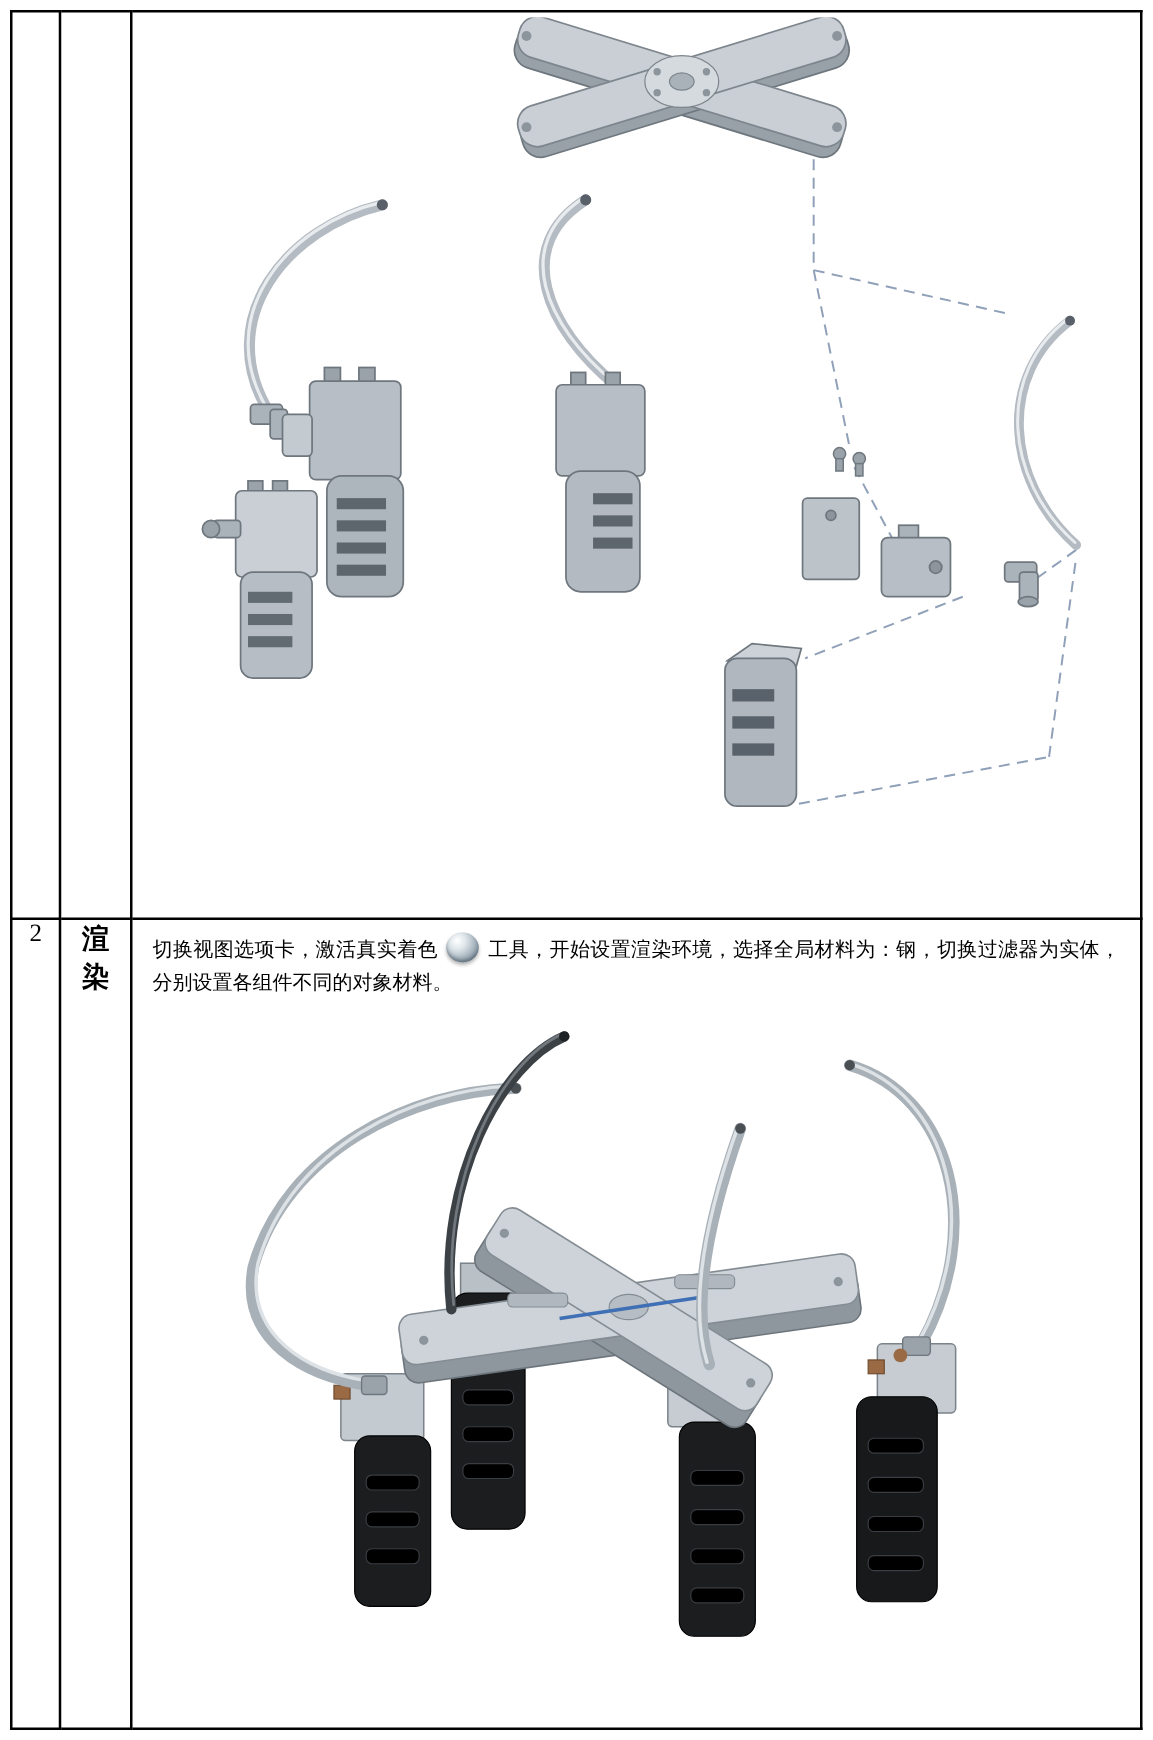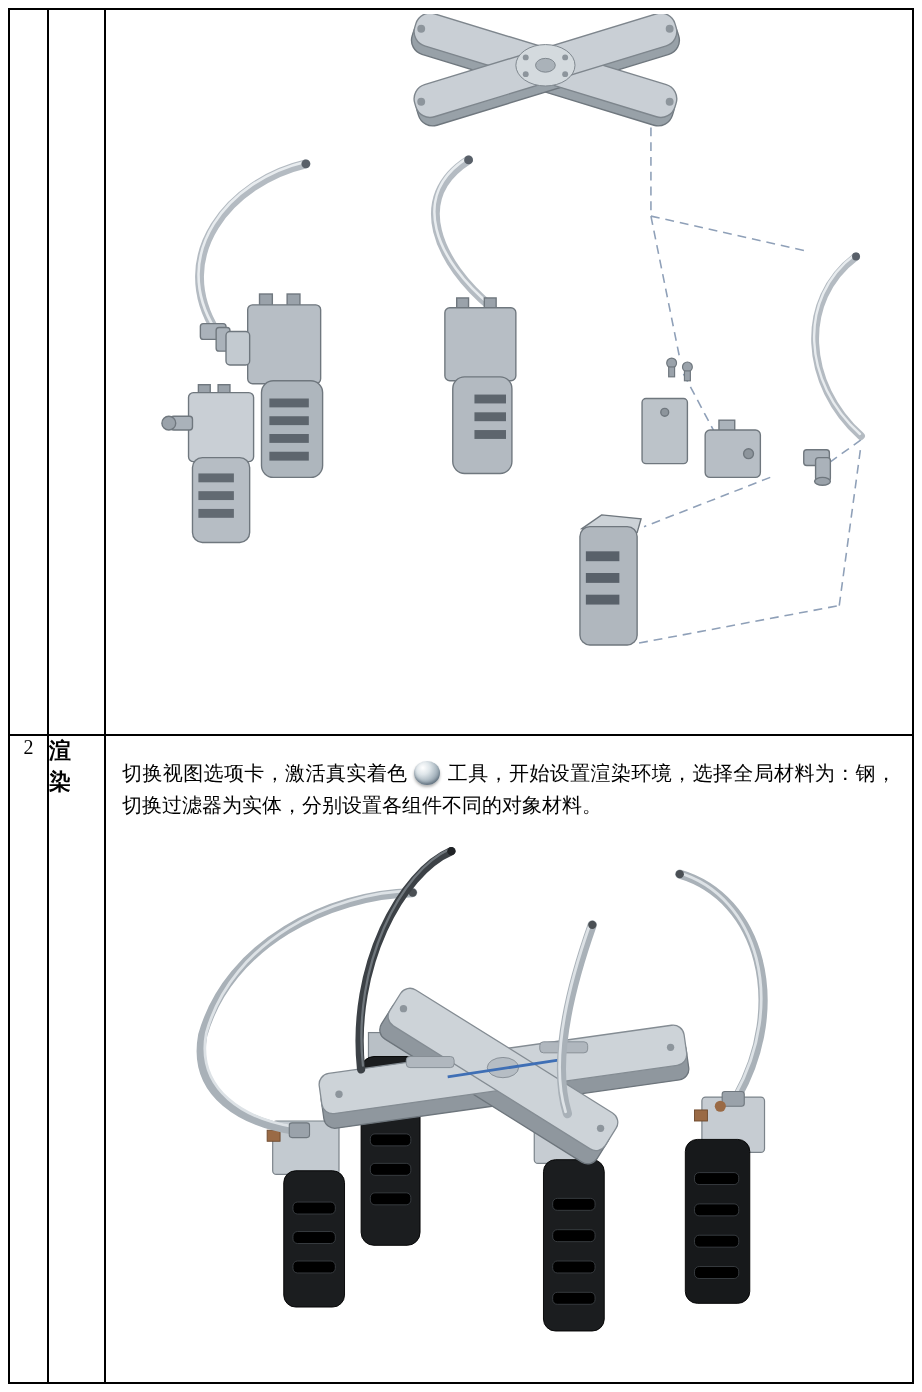--- a/index.html
+++ b/index.html
@@ -2,27 +2,27 @@
 <html><head>
 <meta charset="utf-8">
 <style>
   html,body{margin:0;padding:0;background:#ffffff;}
   body{width:922px;height:1392px;overflow:hidden;font-family:"Liberation Serif",serif;color:#000;}
   .page{position:absolute;inset:0;padding:8px;box-sizing:border-box;background:#fff;}
   table.doc-table{width:100%;height:100%;border-collapse:collapse;table-layout:fixed;}
   table.doc-table td{border:2px solid #000;vertical-align:top;padding:0;box-sizing:border-box;}
   tr.row-1{height:726px;}
   .cell-index{text-align:center;vertical-align:middle;font-size:20px;}
-  .cell-label{text-align:left;vertical-align:middle;font-weight:bold;font-size:22px;}
+  .cell-label{text-align:center;vertical-align:middle;font-weight:bold;font-size:22px;}
   .cell-label span{display:inline-block;width:24px;word-break:break-all;line-height:1.4;}
   .cell-content{background:#fff;}
   .figure{display:block;}
   .fig-exploded{margin:4px 0 0 2px;}
   .fig-rendered{margin:2px 0 0 58px;}
-  .instruction{font-size:20px;line-height:1.62;margin:21px 16px 4px 16px;text-align:justify;}
+  .instruction{font-size:16px;line-height:1.62;margin:10px 16px 4px 16px;text-align:justify;}
   .sphere-icon{display:inline-block;width:26px;height:24px;border-radius:50%;
     background:radial-gradient(circle at 34% 28%, #ffffff 0%, #dfe6ea 28%, #aebbc4 55%, #7c8c99 80%, #66playsafe 100%);
     background:radial-gradient(circle at 34% 28%, #ffffff 0%, #dfe6ea 28%, #aebbc4 55%, #7c8c99 82%);
     box-shadow:0 2px 3px rgba(0,0,0,0.3), inset 0 -2px 3px rgba(60,75,90,0.5);
     vertical-align:-5px;margin:0 7px;}
   svg{display:block;}
 </style>
 </head>
 <body>
 

